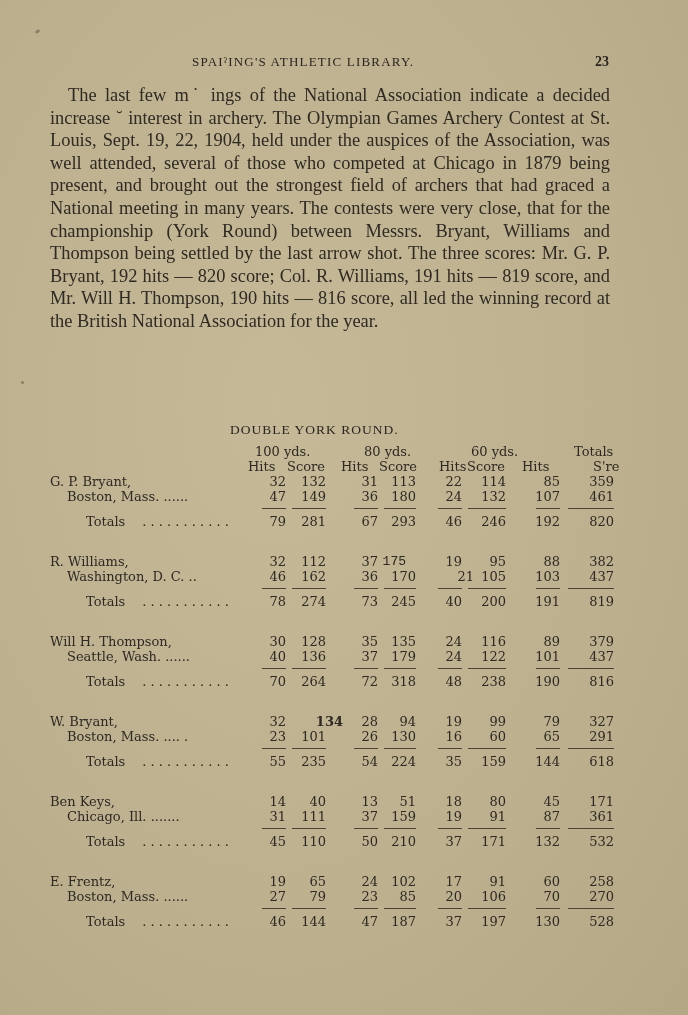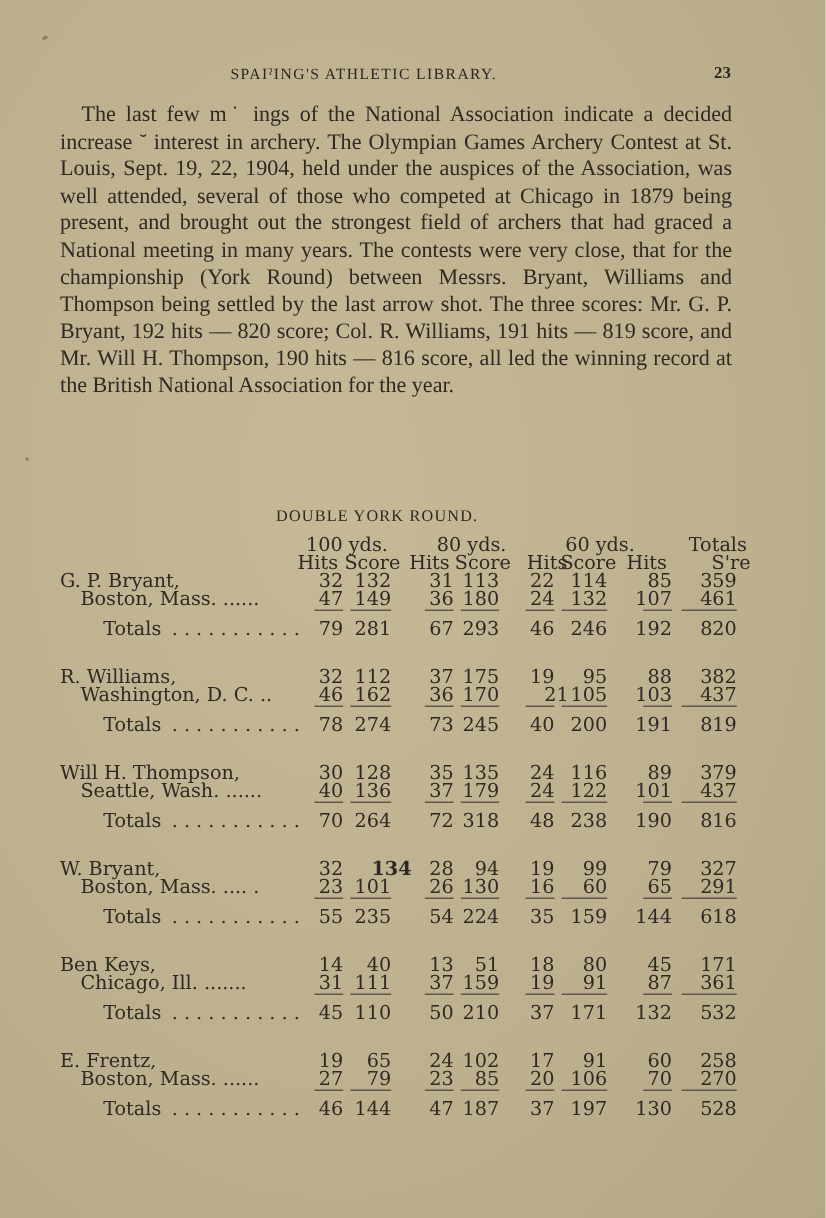--- a/index.html
+++ b/index.html
@@ -24,21 +24,21 @@
     color: #2f2a22; font-family: "Liberation Serif", serif;
   }
   .prose p { margin: 0; text-indent: 18px; }
   .prose p.last { text-align-last: left; }
   .table-title {
     position: absolute; top: 422px; left: 230px;
     font-size: 13.5px; letter-spacing: 1px; font-family: "Liberation Serif", serif;
   }
   .tbl {
     position: absolute; left: 50px; top: 444px; width: 570px;
-    font-family: "DejaVu Serif", serif; font-size: 16px; color: #2e2922;
+    font-family: "DejaVu Serif", serif; font-size: 13px; color: #2e2922;
   }
   .hdr, .row { position: relative; height: 15px; }
   .c { position: absolute; text-align: right; white-space: nowrap; }
   .name { position: absolute; left: 0; white-space: nowrap; }
   .name.sub { left: 17px; }
   .name.tot { left: 36px; }
   .rule-row { position: relative; height: 10px; }
   .rule { position: absolute; top: 4px; height: 1px; background: #4a4338; }
   .group { margin-bottom: 24px; }
   .totals-row { height: 16px; }
@@ -126,21 +126,21 @@
             <span class="c" style="left: 474px; width: 36px;">192</span>
             <span class="c" style="left: 528px; width: 36px;">820</span>
           </div>
         </div>
         <div class="group">
           <div class="row">
             <span class="name">R. Williams,</span>
             <span class="c" style="left: 208px; width: 28px;">32</span>
             <span class="c" style="left: 236px; width: 40px;">112</span>
             <span class="c" style="left: 300px; width: 28px;">37</span>
-            <span class="c" style="left: 326px; width: 40px;">175</span>
+            <span class="c" style="left: 316px; width: 40px; font-family: Liberation Mono, monospace;">175</span>
             <span class="c" style="left: 384px; width: 28px;">19</span>
             <span class="c" style="left: 416px; width: 40px;">95</span>
             <span class="c" style="left: 474px; width: 36px;">88</span>
             <span class="c" style="left: 528px; width: 36px;">382</span>
           </div>
           <div class="row">
             <span class="name sub">Washington, D. C. ..</span>
             <span class="c" style="left: 208px; width: 28px;">46</span>
             <span class="c" style="left: 236px; width: 40px;">162</span>
             <span class="c" style="left: 300px; width: 28px;">36</span>

